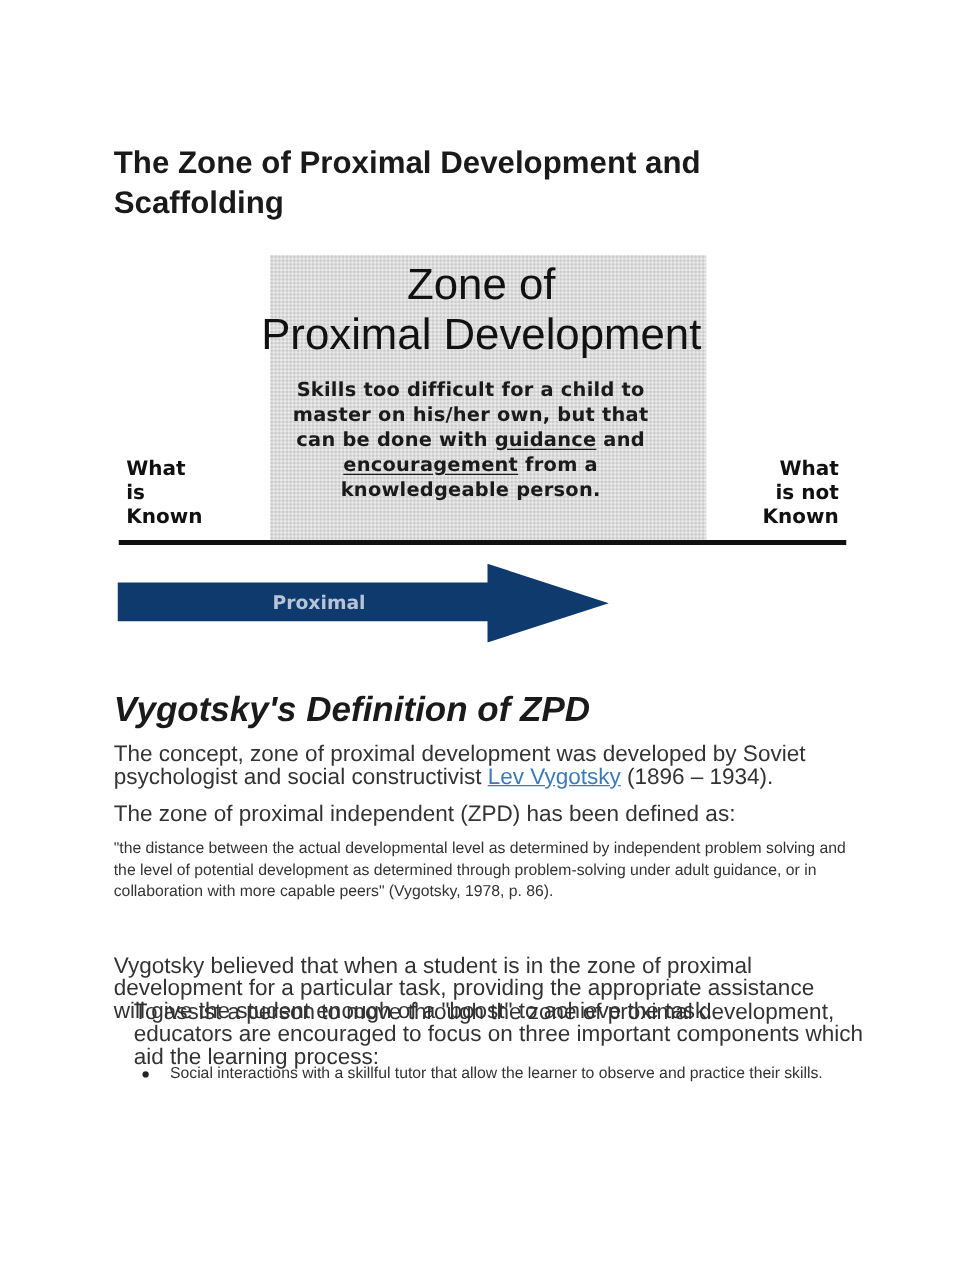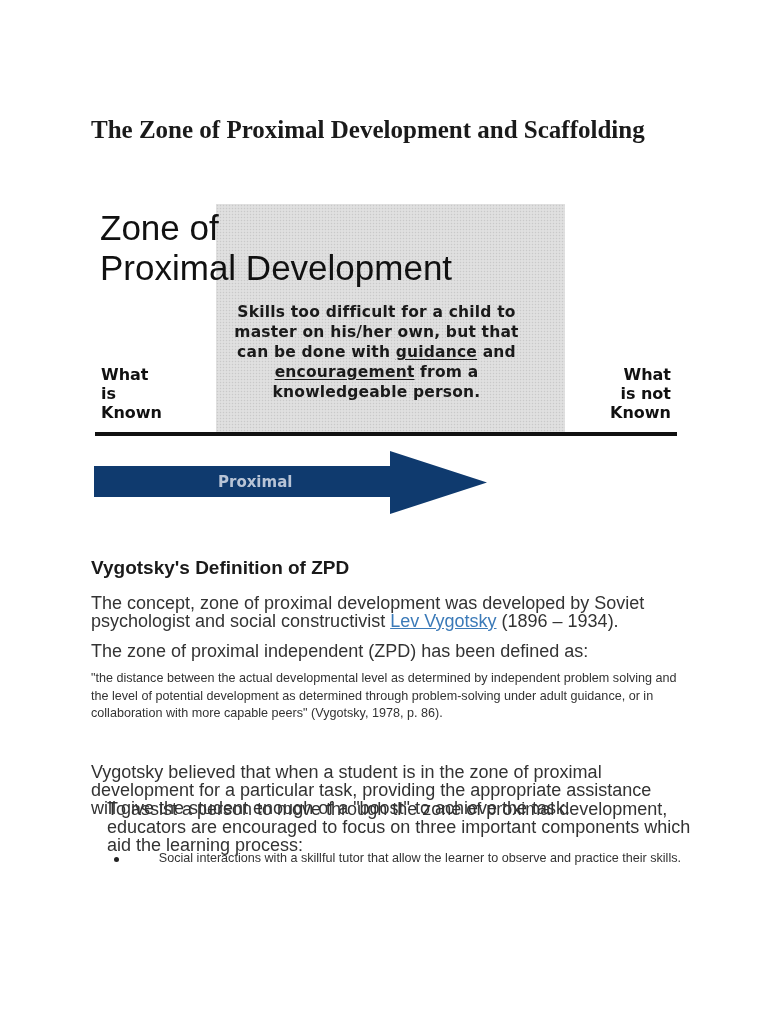--- a/index.html
+++ b/index.html
@@ -1,37 +1,37 @@
 <!DOCTYPE html>
 <html><head>
 <meta charset="utf-8">
 <style>
   * { box-sizing: border-box; margin: 0; padding: 0; }
   html, body { width: 768px; height: 1024px; background: #ffffff; overflow: hidden; }
   body { position: relative; font-family: "Liberation Sans", sans-serif; color: #333333; }
 
   .page-title {
     position: absolute; left: 91px; top: 114px; width: 560px;
-    font-family: Liberation Serif, serif; font-weight: bold;
+    font-family: Liberation Sans, sans-serif; font-weight: bold;
     font-size: 25px; line-height: 32px; color: #1a1a1a;
   }
 
   
   .diagram { position: absolute; left: 0; top: 0; width: 768px; height: 540px; }
   .zpd-box {
     position: absolute; left: 216px; top: 204px; width: 349px; height: 229px;
     background-color: #dcdcdc;
     background-image:
       radial-gradient(#c9c9c9 0.8px, transparent 0.9px),
       radial-gradient(#ececec 0.8px, transparent 0.9px);
     background-size: 3px 3px, 3px 3px;
     background-position: 0 0, 1.5px 1.5px;
   }
   .zpd-title {
-    position: absolute; left: 100px; top: 208px; width: 570px; text-align: left;
+    position: absolute; left: 100px; top: 208px; width: 570px; text-align: center;
     font-family: "Liberation Sans", sans-serif; font-size: 35px; line-height: 40px; color: #111;
   }
   .zpd-desc {
     position: absolute; left: 216px; top: 302px; width: 321px; text-align: center;
     font-family: "DejaVu Sans", sans-serif; font-weight: bold;
     font-size: 15.5px; line-height: 20px; color: #1a1a1a; letter-spacing: 0.2px;
   }
   .zpd-desc u { text-decoration: underline; text-underline-offset: 2px; }
   .known-label {
     position: absolute; left: 101px; top: 365px;
@@ -49,42 +49,42 @@
   .arrow { position: absolute; left: 94px; top: 451px; width: 395px; height: 63px; }
   .arrow-label {
     position: absolute; left: 218px; top: 473px; width: 100px;
     font-family: "DejaVu Sans", sans-serif; font-weight: bold;
     font-size: 15px; line-height: 18px; color: #b8c4d6;
   }
 
   
   .section-heading {
     position: absolute; left: 91px; top: 555px;
-    font-family: "Liberation Sans", sans-serif; font-weight: bold; 
-    font-size: 19px; line-height: 26px; color: #1a1a1a;
+    font-family: "Liberation Sans", sans-serif; font-weight: bold; font-style: italic;
+    font-size: 28px; line-height: 26px; color: #1a1a1a;
   }
   .para {
     position: absolute; left: 91px; width: 590px;
     font-family: "Liberation Sans", sans-serif; font-size: 18px; line-height: 18px; color: #333;
   }
   .para.small { font-size: 12.6px; line-height: 17.5px; }
   .para a { color: #3b7ab8; text-decoration: underline; }
   .p1 { top: 594px; }
   .p2 { top: 642px; }
   .p3 { top: 670px; }
   .p4 { top: 735px; margin-top: 28px; }
   .p5 { top: 800px; margin-left: 16px; }
 
   .bullets { position: absolute; left: 91px; top: 849px; width: 590px; list-style: none; }
   .bullets li { position: relative; padding-left: 45px; font-family: "Liberation Sans", sans-serif; color: #333; }
   .bullets li .dot {
     position: absolute; left: 23px; top: 7px; width: 5px; height: 5px; border-radius: 50%; background: #222;
   }
   .bullets li.b1 { font-size: 14px; line-height: 17px; }
-  .bullets li.b2 { font-size: 12.6px; line-height: 17px; margin-top: 1px; text-align: right; }
+  .bullets li.b2 { font-size: 12.6px; line-height: 17px; margin-top: 1px; }
 </style>
 </head>
 <body>
 
 <h1 class="page-title">The Zone of Proximal Development and Scaffolding</h1>
 
 <div class="diagram">
   <div class="zpd-box"></div>
   <div class="zpd-title">
     <div>Zone of</div>

